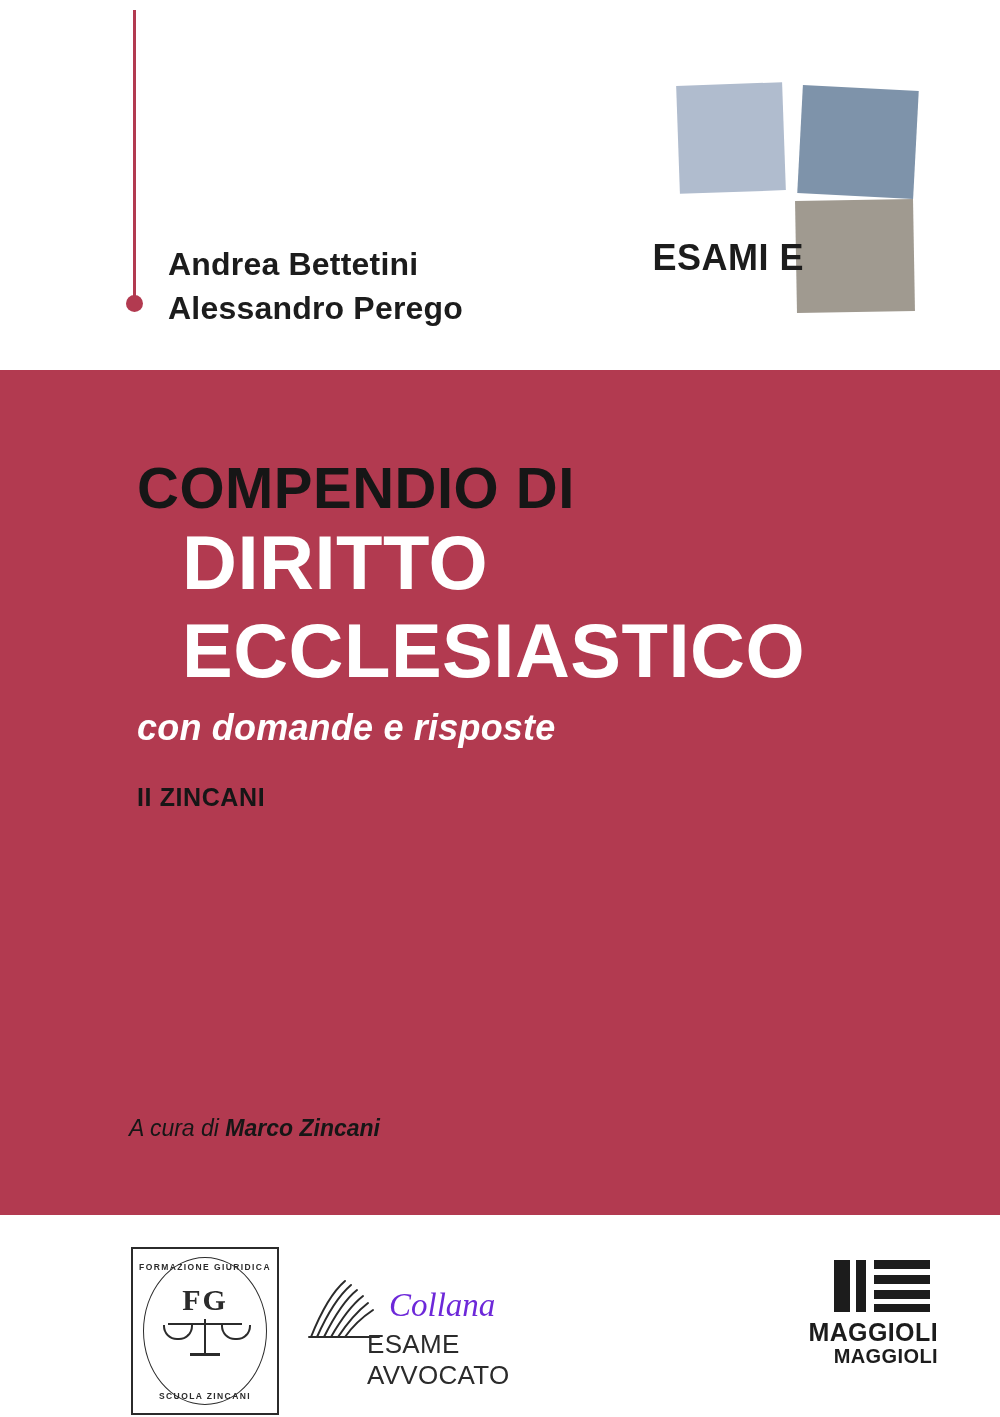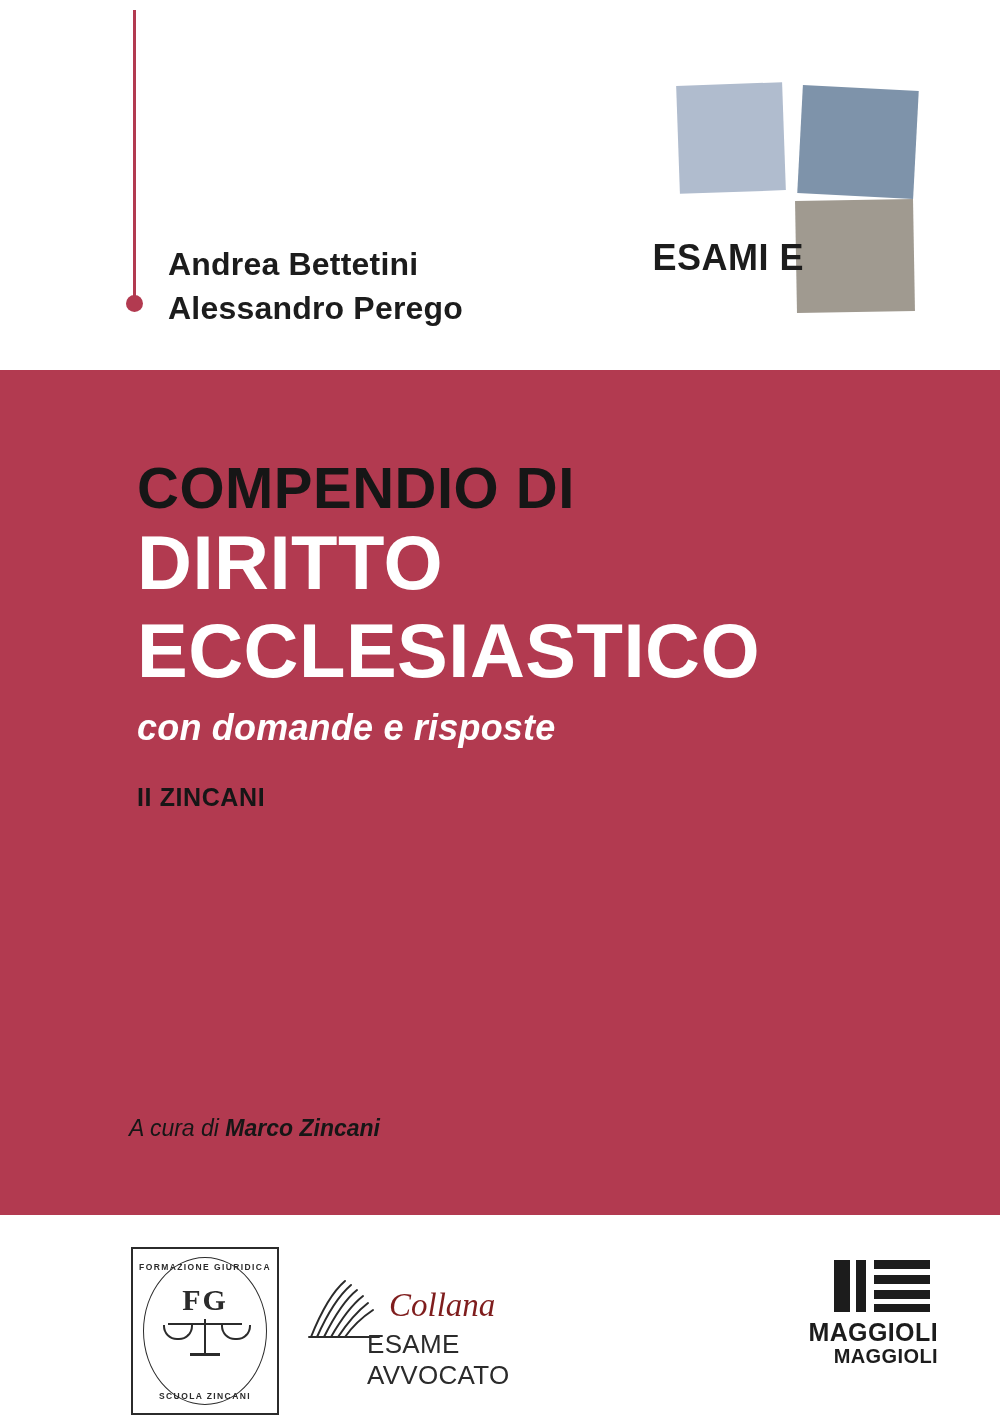--- a/index.html
+++ b/index.html
@@ -122,20 +122,21 @@
     letter-spacing: 0.5px;
     line-height: 1.05;
   }
   .title-line-2,
   .title-line-3 {
     font-size: 76px;
     font-weight: bold;
     color: #ffffff;
     letter-spacing: 0.5px;
     line-height: 1.16;
+    margin-left: 45px;
   }
   .subtitle {
     margin-top: 12px;
     font-size: 36px;
     font-weight: bold;
     font-style: italic;
     color: #ffffff;
     letter-spacing: 0.2px;
   }
   .edition {
@@ -260,21 +261,21 @@
     left: 0; top: 0;
     width: 84px; height: 66px;
   }
   .collana-word {
     position: absolute;
     left: 84px;
     top: 10px;
     font-family: "Liberation Serif", serif;
     font-style: italic;
     font-size: 33px;
-    color: #7f1d1d;
+    color: #6d28d9;
   }
   .collana-sub {
     position: absolute;
     left: 62px;
     top: 52px;
     font-size: 26px;
     color: #2b2b2b;
     letter-spacing: 0.3px;
   }
 

